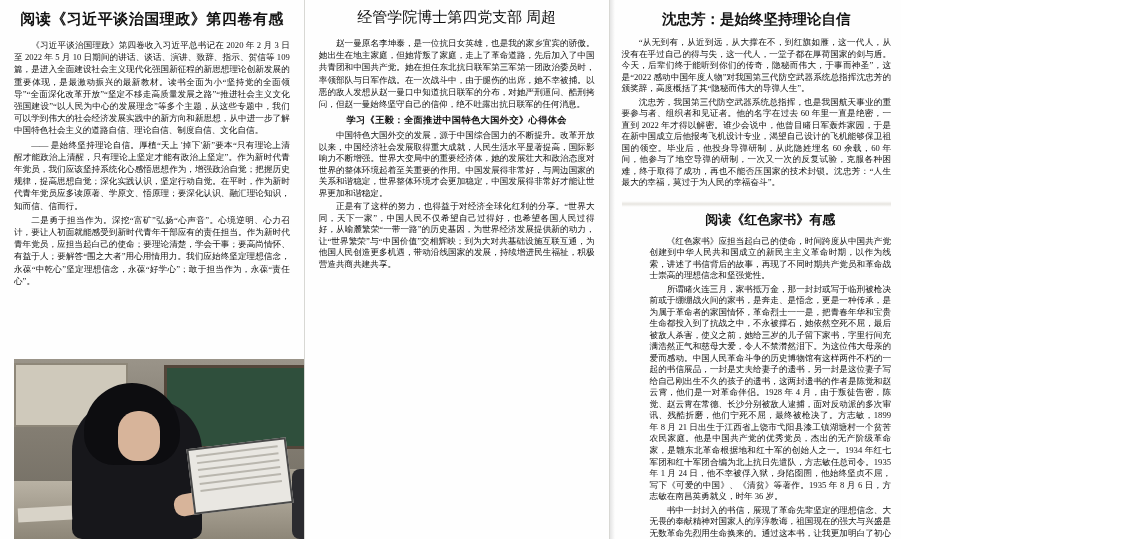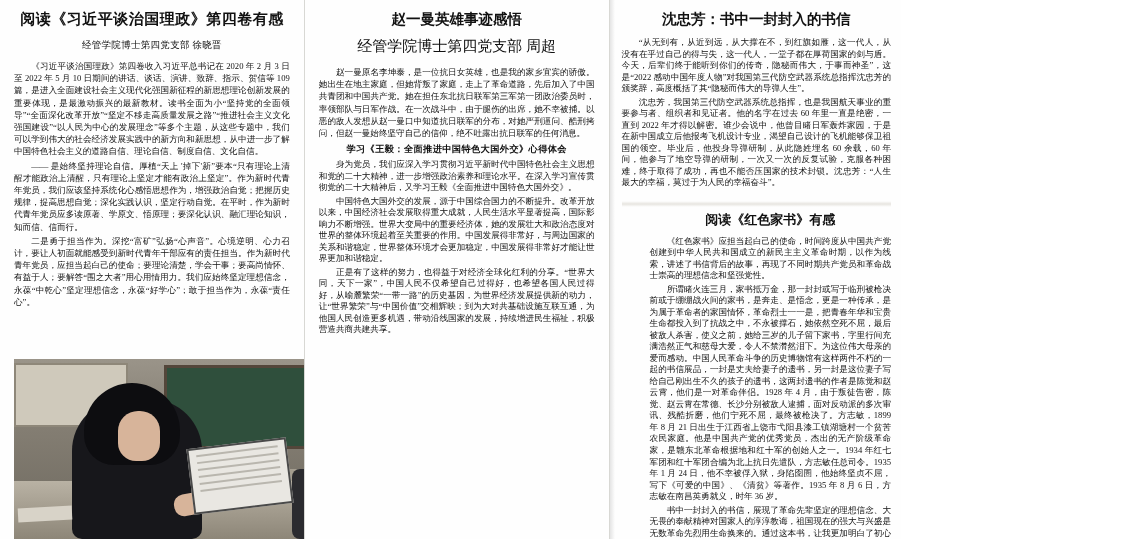--- a/index.html
+++ b/index.html
@@ -163,21 +163,20 @@
     pointer-events: none;
   }
 </style>
 </head>
 <body>
 
 <div class="page">
 
   <div class="col col-1">
     <div class="doc-title">阅读《习近平谈治国理政》第四卷有感</div>
-    <div class="byline">经管学院博士第四党支部  徐晓晋</div>
     <p class="body">《习近平谈治国理政》第四卷收入习近平总书记在 2020 年 2 月 3 日至 2022 年 5 月 10 日期间的讲话、谈话、演讲、致辞、指示、贺信等 109 篇，是进入全面建设社会主义现代化强国新征程的新思想理论创新发展的重要体现，是最激动振兴的最新教材。读书全面为小“坚持党的全面领导”“全面深化改革开放”“坚定不移走高质量发展之路”“推进社会主义文化强国建设”“以人民为中心的发展理念”等多个主题，从这些专题中，我们可以学到伟大的社会经济发展实践中的新方向和新思想，从中进一步了解中国特色社会主义的道路自信、理论自信、制度自信、文化自信。</p>
     <p class="body">—— 是始终坚持理论自信。厚植“天上 '掉下'新”要本“只有理论上清醒才能政治上清醒，只有理论上坚定才能有政治上坚定”。作为新时代青年党员，我们应该坚持系统化心感悟思想作为，增强政治自觉；把握历史规律，提高思想自觉；深化实践认识，坚定行动自觉。在平时，作为新时代青年党员应多读原著、学原文、悟原理；要深化认识、融汇理论知识，知而信、信而行。</p>
     <p class="body">二是勇于担当作为。深挖“富矿”弘扬“心声音”。心境逆明、心力召计，要让人初面就能感受到新时代青年干部应有的责任担当。作为新时代青年党员，应担当起白己的使命；要理论清楚，学会干事；要高尚情怀、有益于人；要解答“围之大者”用心用情用力。我们应始终坚定理想信念，永葆“中乾心”坚定理想信念，永葆“好学心”；敢于担当作为，永葆“责任心”。</p>
 
     <div class="photo">
       <div class="wall"></div>
       <div class="board"></div>
       <div class="board2"></div>
       <div class="desk2"></div>
       <div class="desk"></div>
@@ -192,34 +191,32 @@
           <div class="line"></div>
         <div class="line"></div>
           <div class="line"></div>
           <div class="line"></div>
       </div>
       <div class="book"></div>
     </div>
   </div>
 
   <div class="col col-2">
-    <div class="doc-title-sm">赵一曼英雄事迹感悟</div>
     <div class="byline-right">经管学院博士第四党支部  周超</div>
     <p class="body">赵一曼原名李坤泰，是一位抗日女英雄，也是我的家乡宜宾的骄傲。她出生在地主家庭，但她背叛了家庭，走上了革命道路，先后加入了中国共青团和中国共产党。她在担任东北抗日联军第三军第一团政治委员时，率领部队与日军作战。在一次战斗中，由于腿伤的出席，她不幸被捕。以恶的敌人发想从赵一曼口中知道抗日联军的分布，对她严刑逼问、酷刑拷问，但赵一曼始终坚守自己的信仰，绝不吐露出抗日联军的任何消息。</p>
     <div class="sec-head">学习《王毅：全面推进中国特色大国外交》心得体会</div>
-    <p class="body tight">身为党员，我们应深入学习贯彻习近平新时代中国特色社会主义思想和党的二十大精神，进一步增强政治素养和理论水平。在深入学习宣传贯彻党的二十大精神后，又学习王毅《全面推进中国特色大国外交》。</p>
     <p class="body tight">中国特色大国外交的发展，源于中国综合国力的不断提升。改革开放以来，中国经济社会发展取得重大成就，人民生活水平显著提高，国际影响力不断增强。世界大变局中的重要经济体，她的发展壮大和政治态度对世界的整体环境起着至关重要的作用。中国发展得非常好，与周边国家的关系和谐稳定，世界整体环境才会更加稳定，中国发展得非常好才能让世界更加和谐稳定。</p>
     <p class="body tight">正是有了这样的努力，也得益于对经济全球化红利的分享。“世界大同，天下一家”，中国人民不仅希望自己过得好，也希望各国人民过得好，从喻麓繁荣“一带一路”的历史基因，为世界经济发展提供新的动力，让“世界繁荣”与“中国价值”交相辉映；到为大对共基础设施互联互通，为他国人民创造更多机遇，带动沿线国家的发展，持续增进民生福祉，积极营造共商共建共享。</p>
   </div>
 
   <div class="col col-3">
     <div class="shadow-edge"></div>
 
     <div class="c3-top">
-      <div class="doc-title-sm">沈忠芳：书中一封封入的书信</div>
+      <div class="doc-title-sm">沈忠芳：是始终坚持理论自信</div>
       <p class="body tight">“从无到有，从近到远，从大撑在不，到红旗如雁，这一代人，从没有在乎过自己的得与失，这一代人，一堂子都在厚荷国家的剑与盾。今天，后辈们终于能听到你们的传奇，隐秘而伟大，于事而神圣”，这是“2022 感动中国年度人物”对我国第三代防空武器系统总指挥沈忠芳的颁奖辞，高度概括了其“隐秘而伟大的导弹人生”。</p>
       <p class="body tight">沈忠芳，我国第三代防空武器系统总指挥，也是我国航天事业的重要参与者、组织者和见证者。他的名字在过去 60 年里一直是绝密，一直到 2022 年才得以解密。谁少会说中，他曾目睹日军轰炸家园，于是在新中国成立后他报考飞机设计专业，渴望自己设计的飞机能够保卫祖国的领空。毕业后，他投身导弹研制，从此隐姓埋名 60 余载，60 年间，他参与了地空导弹的研制，一次又一次的反复试验，克服各种困难，终于取得了成功，再也不能否压国家的技术封锁。沈忠芳：“人生最大的幸福，莫过于为人民的幸福奋斗”。</p>
     </div>
 
     <div class="c3-divider"></div>
 
     <div class="c3-bottom">
       <div class="inner-title">阅读《红色家书》有感</div>
       <p class="body tight">《红色家书》应担当起白己的使命，时间跨度从中国共产党创建到中华人民共和国成立的新民主主义革命时期，以作为线索，讲述了书信背后的故事，再现了不同时期共产党员和革命战士崇高的理想信念和坚强党性。</p>
       <p class="body tight">所谓睹火连三月，家书抵万金，那一封封或写于临刑被枪决前或于绷绷战火间的家书，是奔走、是悟念，更是一种传承，是为属于革命者的家国情怀，革命烈士一一是，把青春年华和宝贵生命都投入到了抗战之中，不永被撑石，她依然空死不屈，最后被敌人杀害，使义之前，她给三岁的儿子留下家书，字里行间充满浩然正气和慈母大爱，令人不禁潸然泪下。为这位伟大母亲的爱而感动。中国人民革命斗争的历史博物馆有这样两件不朽的一起的书信展品，一封是丈夫给妻子的遗书，另一封是这位妻子写给自己刚出生不久的孩子的遗书，这两封遗书的作者是陈觉和赵云霄，他们是一对革命伴侣。1928 年 4 月，由于叛徒告密，陈觉、赵云霄在常德、长沙分别被敌人逮捕，面对反动派的多次审讯、残酷折磨，他们宁死不屈，最终被枪决了。方志敏，1899 年 8 月 21 日出生于江西省上饶市弋阳县漆工镇湖塘村一个贫苦农民家庭。他是中国共产党的优秀党员，杰出的无产阶级革命家，是赣东北革命根据地和红十军的创始人之一。1934 年红七军团和红十军团合编为北上抗日先遣队，方志敏任总司令。1935 年 1 月 24 日，他不幸被俘入狱，身陷囹圄，他始终坚贞不屈，写下《可爱的中国》、《清贫》等著作。1935 年 8 月 6 日，方志敏在南昌英勇就义，时年 36 岁。</p>

